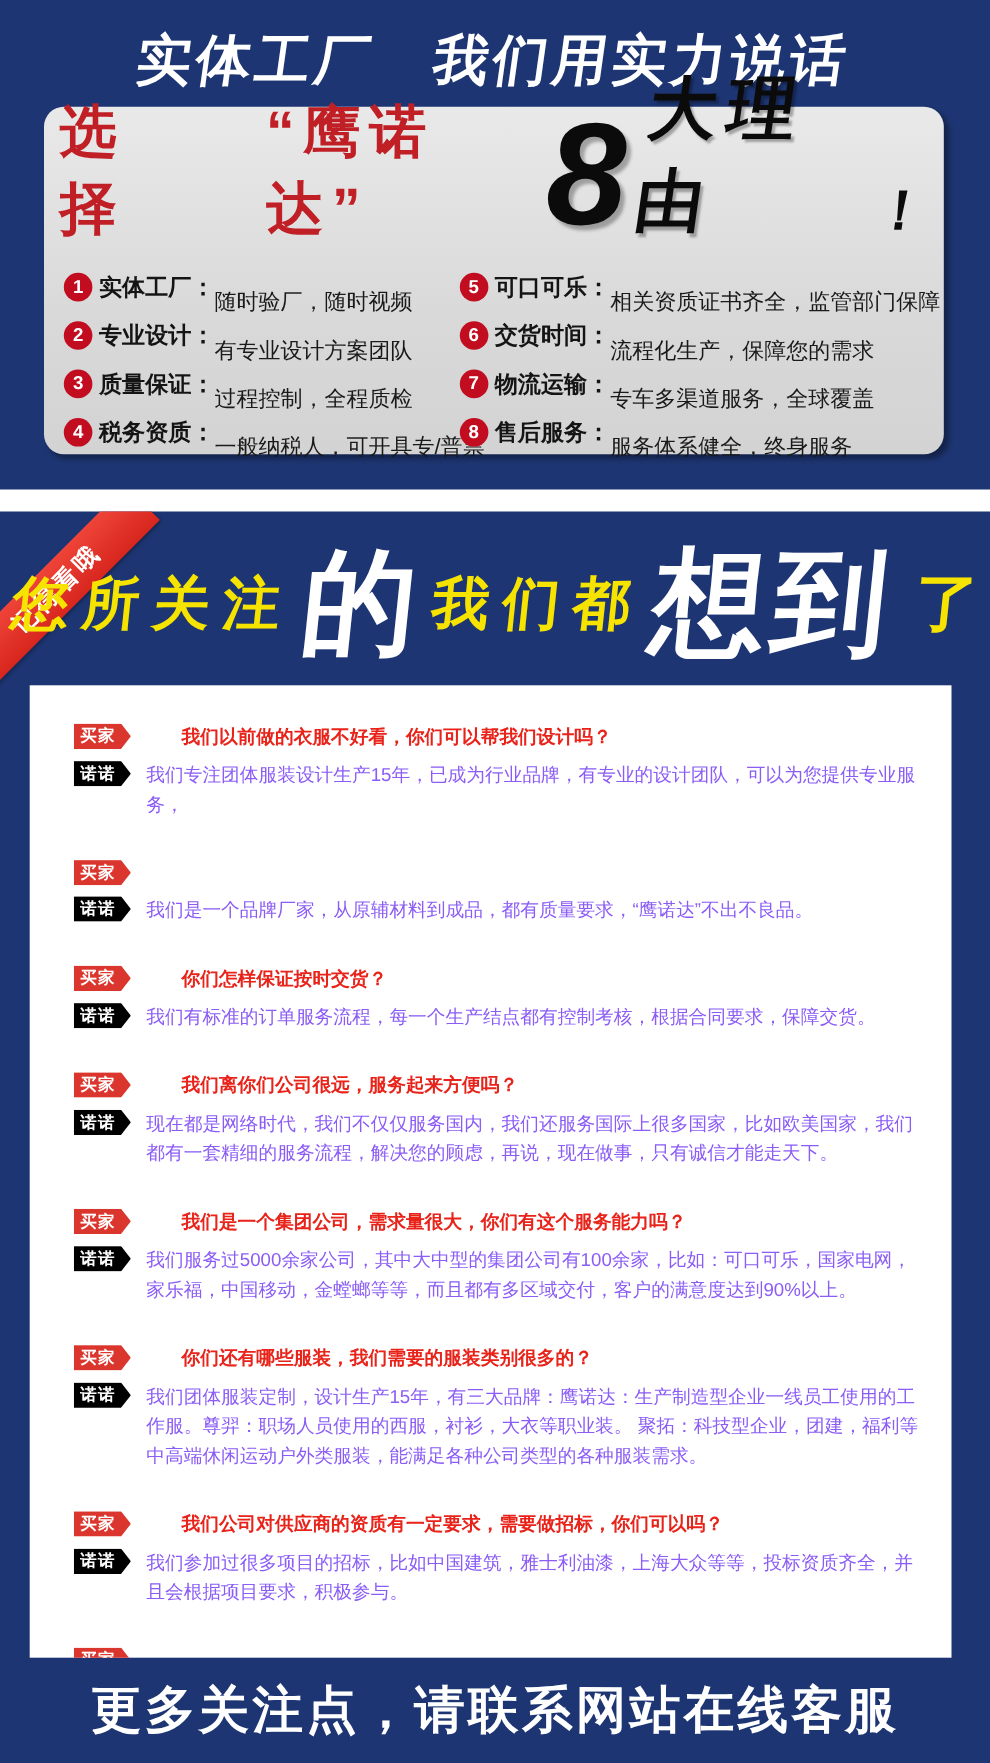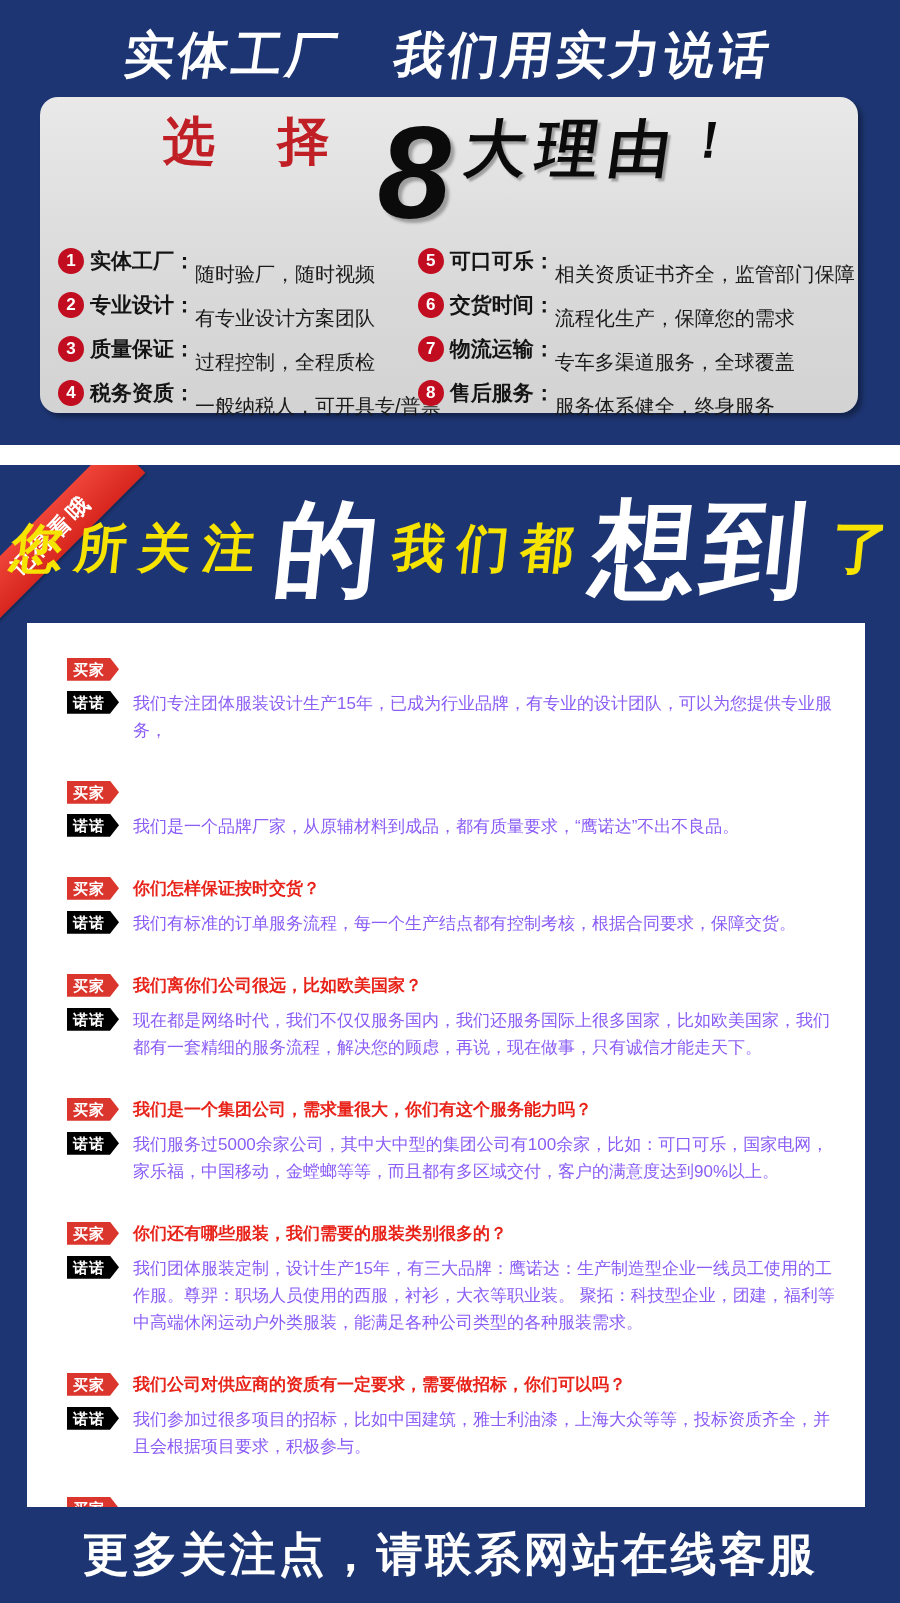--- a/index.html
+++ b/index.html
@@ -13,21 +13,21 @@
     padding-top: 22px; text-align: center; color: #ffffff;
     font-size: 50px; font-weight: bold; transform: skewX(-8deg);
     letter-spacing: 4px; white-space: nowrap;
   }
   .reasons-box {
     position: absolute; left: 40px; right: 42px; top: 97px; height: 316px;
     background: linear-gradient(180deg, #e9e9e9 0%, #d9d9d9 60%, #d3d3d3 100%);
     border-radius: 18px; box-shadow: 4px 4px 5px rgba(0,0,0,0.35);
     padding: 10px 14px 0 14px;
   }
-  .reasons-heading { display: flex; align-items: flex-start; justify-content: center; height: 118px; }
+  .reasons-heading { display: flex; align-items: flex-end; justify-content: center; height: 118px; }
   .rh-prefix { color: #c01f26; font-size: 52px; font-weight: bold; letter-spacing: 24px; margin-right: 6px; }
   .rh-brand  { color: #c01f26; font-size: 52px; font-weight: bold; letter-spacing: 8px; }
   .rh-number {
     color: #0b0b0b; font-size: 132px; font-weight: 900; font-style: italic;
     line-height: 1; margin: 0 14px 0 18px; text-shadow: 4px 4px 3px rgba(0,0,0,0.3);
   }
   .rh-suffix {
     color: #0b0b0b; font-size: 62px; font-weight: 900; transform: skewX(-8deg);
     letter-spacing: 10px; text-shadow: 3px 3px 2px rgba(0,0,0,0.3);
   }
@@ -65,21 +65,21 @@
   .mh-yellow   { color: #f6e400; font-size: 52px; font-weight: bold; letter-spacing: 12px; }
   .mh-big      { color: #ffffff; font-size: 104px; font-weight: 900; line-height: 0.85; letter-spacing: 6px; margin: 0 8px; }
   .mh-yellow-sm{ color: #f6e400; font-size: 58px; font-weight: bold; margin-left: 10px; }
 
   .qa-panel {
     margin: 16px 35px 0 27px; height: 900px; background: #ffffff;
     padding: 34px 28px 0 40px; overflow: hidden;
   }
   .qa-item { margin-bottom: 36px; }
   .qa-row { display: flex; align-items: flex-start; }
-  .qa-row.question { margin-bottom: 9px; }
+  .qa-row.question { margin-bottom: 9px; gap: 32px; }
   .qa-tag {
     flex: 0 0 auto; height: 23px; line-height: 23px; padding: 0 14px 0 6px;
     color: #ffffff; font-size: 15px; font-weight: bold; letter-spacing: 1px;
     clip-path: polygon(0 0, calc(100% - 9px) 0, 100% 50%, calc(100% - 9px) 100%, 0 100%);
     margin-right: 14px; margin-top: 1px;
   }
   .qa-tag.buyer  { background: #da362d; }
   .qa-tag.seller { background: #000000; }
   .qa-question { color: #e8231a; font-size: 17px; font-weight: bold; line-height: 25px; }
   .qa-answer   { color: #8b5cf6; font-size: 17px; line-height: 27px; flex: 1; }
@@ -93,20 +93,21 @@
 <body>
 
 <div class="page">
 
   <section class="top-section">
     <div class="top-title">实体工厂　我们用实力说话</div>
 
     <div class="reasons-box">
       <div class="reasons-heading">
         <span class="rh-prefix">选 择</span>
+        <span class="rh-brand">“鹰诺达”</span>
         <span class="rh-number">8</span>
         <span class="rh-suffix">大理由</span>
         <span class="rh-bang">！</span>
       </div>
 
       <div class="reasons-grid">
         <div class="reason-item">
           <span class="reason-num">1</span>
           <span class="reason-label">实体工厂：</span>
           <span class="reason-desc">随时验厂，随时视频</span>
@@ -161,20 +162,21 @@
       <span class="mh-yellow">我们都</span>
       <span class="mh-big">想到</span>
       <span class="mh-yellow-sm">了</span>
     </div>
 
     <div class="qa-panel">
 
       <div class="qa-item">
         <div class="qa-row question">
           <span class="qa-tag buyer">买家</span>
+          <span class="qa-question">我们以前做的衣服不好看，你们可以帮我们设计吗？</span>
         </div>
         <div class="qa-row">
           <span class="qa-tag seller">诺诺</span>
           <span class="qa-answer">我们专注团体服装设计生产15年，已成为行业品牌，有专业的设计团队，可以为您提供专业服务，</span>
         </div>
       </div>
 
       <div class="qa-item">
         <div class="qa-row question">
           <span class="qa-tag buyer">买家</span>
@@ -192,21 +194,21 @@
         </div>
         <div class="qa-row">
           <span class="qa-tag seller">诺诺</span>
           <span class="qa-answer">我们有标准的订单服务流程，每一个生产结点都有控制考核，根据合同要求，保障交货。</span>
         </div>
       </div>
 
       <div class="qa-item">
         <div class="qa-row question">
           <span class="qa-tag buyer">买家</span>
-          <span class="qa-question">我们离你们公司很远，比如欧美国家？</span>
+          <span class="qa-question">我们离你们公司很远，服务起来方便吗？</span>
         </div>
         <div class="qa-row">
           <span class="qa-tag seller">诺诺</span>
           <span class="qa-answer">现在都是网络时代，我们不仅仅服务国内，我们还服务国际上很多国家，比如欧美国家，我们都有一套精细的服务流程，解决您的顾虑，再说，现在做事，只有诚信才能走天下。</span>
         </div>
       </div>
 
       <div class="qa-item">
         <div class="qa-row question">
           <span class="qa-tag buyer">买家</span>

